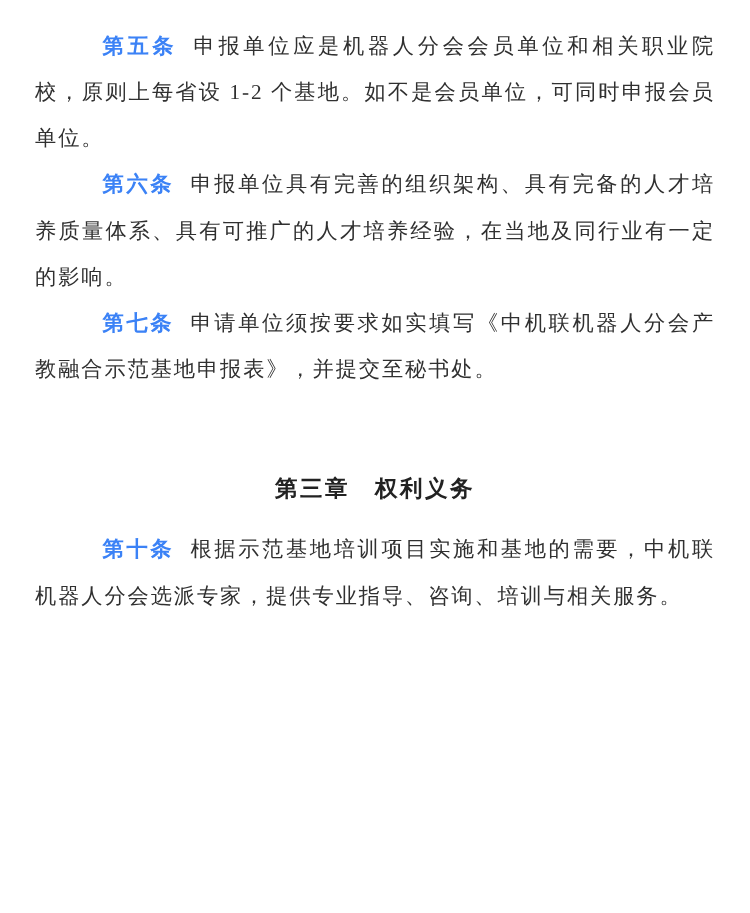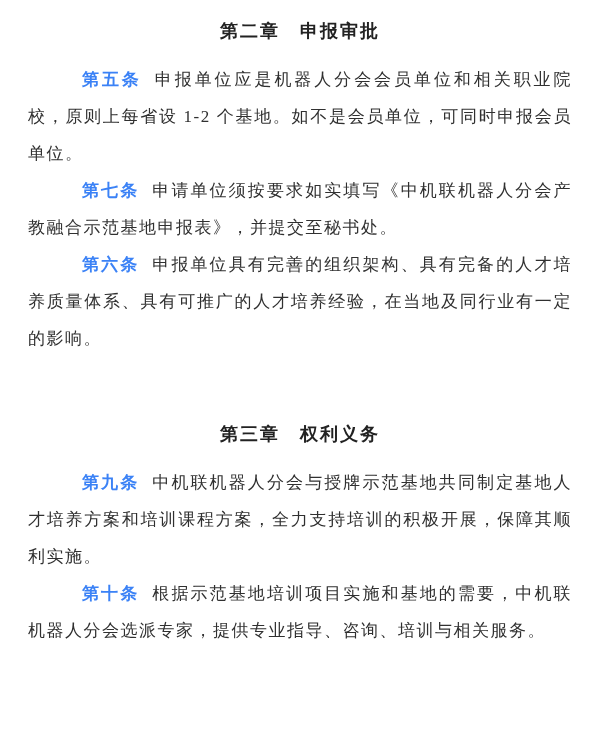--- a/index.html
+++ b/index.html
@@ -47,28 +47,26 @@
     font-weight: 700;
     color: #3b82f6;
     margin-right: 13px;
   }
 </style>
 </head>
 <body>
 
 <div class="page">
 
-  <h2 class="chapter-title">第二章　申报审批</h2>
 
   <p class="article"><span class="article-label">第五条</span><span>申报单位应是机器人分会会员单位和相关职业院校，原则上每省设 1-2 个基地。如不是会员单位，可同时申报会员单位。</span></p>
 
+  <p class="article"><span class="article-label">第六条</span><span>申报单位具有完善的组织架构、具有完备的人才培养质量体系、具有可推广的人才培养经验，在当地及同行业有一定的影响。</span></p>
+
   <p class="article"><span class="article-label">第七条</span><span>申请单位须按要求如实填写《中机联机器人分会产教融合示范基地申报表》，并提交至秘书处。</span></p>
-
-  <p class="article"><span class="article-label">第六条</span><span>申报单位具有完善的组织架构、具有完备的人才培养质量体系、具有可推广的人才培养经验，在当地及同行业有一定的影响。</span></p>
 
 
   <h2 class="chapter-title second">第三章　权利义务</h2>
 
-  <p class="article"><span class="article-label">第九条</span><span>中机联机器人分会与授牌示范基地共同制定基地人才培养方案和培训课程方案，全力支持培训的积极开展，保障其顺利实施。</span></p>
 
   <p class="article"><span class="article-label">第十条</span><span>根据示范基地培训项目实施和基地的需要，中机联机器人分会选派专家，提供专业指导、咨询、培训与相关服务。</span></p>
 
 </div>
 
 </body></html>

